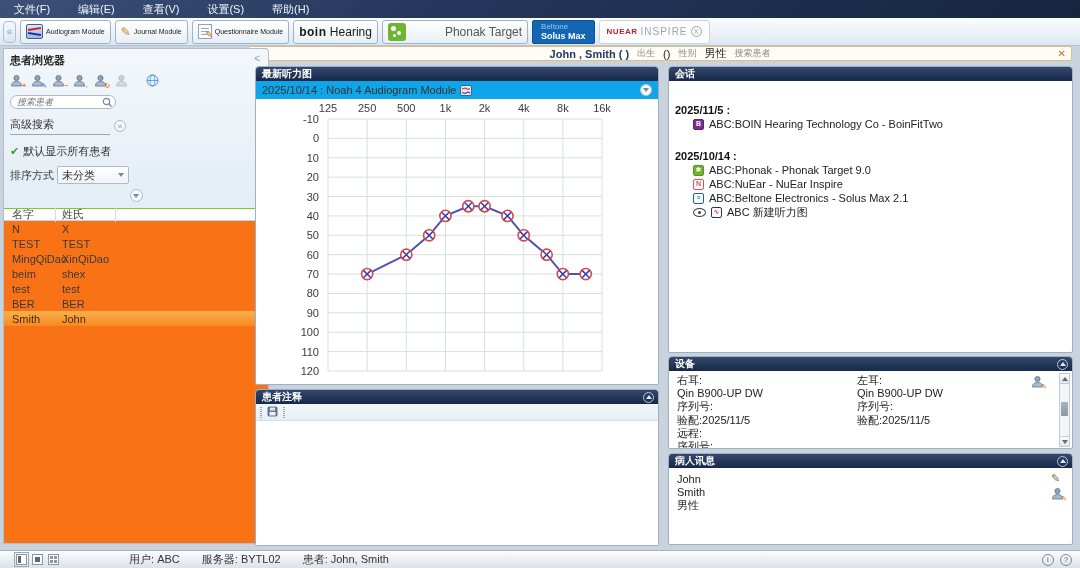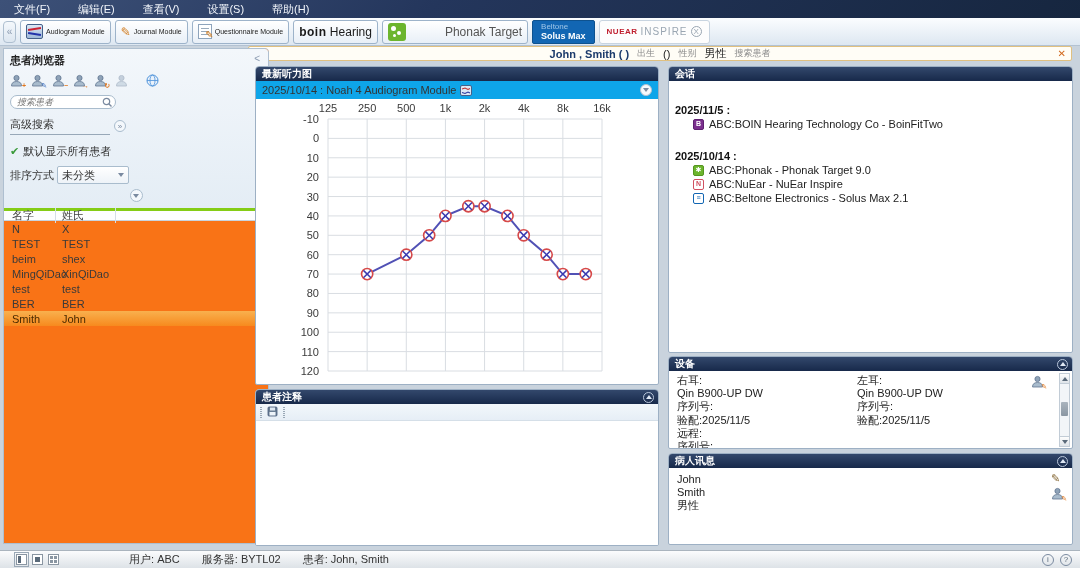--- a/index.html
+++ b/index.html
@@ -91,21 +91,21 @@
   .lp-sort .sel { width:72px; height:15px; border:1px solid #a9bccd; border-radius:2px;
     background:linear-gradient(#fff,#eef3f8); display:flex; align-items:center;
     justify-content:space-between; padding:8px 4px;font-family:Liberation Serif, serif; }
   .lp-sort .arr { width:0; height:0; border-left:3px solid transparent; border-right:3px solid transparent;
     border-top:4px solid #7a8aa0; }
   .lp-expander { display:flex; justify-content:center; margin-top:5px; }
   .lp-expander .btn { width:13px; height:13px; border:1px solid #a9bccd; border-radius:50%;
     background:#f4f8fc; display:flex; align-items:center; justify-content:center; }
   .lp-expander .vee { width:0; height:0; border-left:3px solid transparent; border-right:3px solid transparent;
     border-top:4px solid #7a8aa0; }
-  .lp-cols { display:flex; border-top:3px solid #84cc16; border-bottom:1px solid #c9d4de;
+  .lp-cols { display:flex; border-top:1px solid #84cc16; border-bottom:1px solid #c9d4de;
     background:#fdfeff; height:13px; align-items:center; color:#444; }
   .lp-cols .c1 { width:52px; padding-left:8px; border-right:1px solid #d4dde6; }
   .lp-cols .c2 { padding-left:6px; border-right:1px solid #d4dde6; width:60px; }
   .plist .row { display:flex; height:15px; align-items:center; color:#3a3a3a; }
   .plist .row .c1 { width:52px; padding-left:8px; }
   .plist .row .c2 { padding-left:6px; }
   .plist .row.selected { background:linear-gradient(#f9b04e,#f78a1e); color:#4a2a00; }
 
   
   .panel { position:absolute; background:#fff; border:1px solid #9db0c4; border-radius:4px 4px 2px 2px; overflow:hidden; }
@@ -338,26 +338,26 @@
     <div class="plist" id="patient-list">
         <div class="row">
           <span class="c1">N</span>
           <span class="c2">X</span>
         </div>
         <div class="row">
           <span class="c1">TEST</span>
           <span class="c2">TEST</span>
         </div>
         <div class="row">
+          <span class="c1">MingQiDao</span>
+          <span class="c2">XinQiDao</span>
+        </div>
+        <div class="row">
           <span class="c1">beim</span>
           <span class="c2">shex</span>
-        </div>
-        <div class="row">
-          <span class="c1">MingQiDao</span>
-          <span class="c2">XinQiDao</span>
         </div>
         <div class="row">
           <span class="c1">test</span>
           <span class="c2">test</span>
         </div>
         <div class="row">
           <span class="c1">BER</span>
           <span class="c2">BER</span>
         </div>
         <div class="row selected">
@@ -495,20 +495,27 @@
           <span>ABC:Phonak - Phonak Target 9.0</span>
         </div>
         <div class="sess-item">
           <span class="sess-ic" style="background: rgb(255, 255, 255); color: rgb(208, 80, 96); border: 1px solid rgb(208, 80, 96);">N</span>
           <span>ABC:NuEar - NuEar Inspire</span>
         </div>
         <div class="sess-item">
           <span class="sess-ic" style="background: rgb(255, 255, 255); color: rgb(18, 102, 179); border: 1px solid rgb(18, 102, 179);">≡</span>
           <span>ABC:Beltone Electronics - Solus Max 2.1</span>
         </div>
+        <div class="sess-item">
+          <span class="eye">
+            <i></i>
+          </span>
+          <span class="sess-ic" style="background: rgb(255, 255, 255); color: rgb(194, 52, 52); border: 1px solid rgb(36, 54, 92);">∿</span>
+          <span>ABC 新建听力图</span>
+        </div>
       </div>
   </div>
 
   <div class="panel devices-panel">
     <div class="panel-hd">
       <span>设备</span>
       <span class="hd-collapse">
           <span class="up"></span>
         </span>
     </div>

